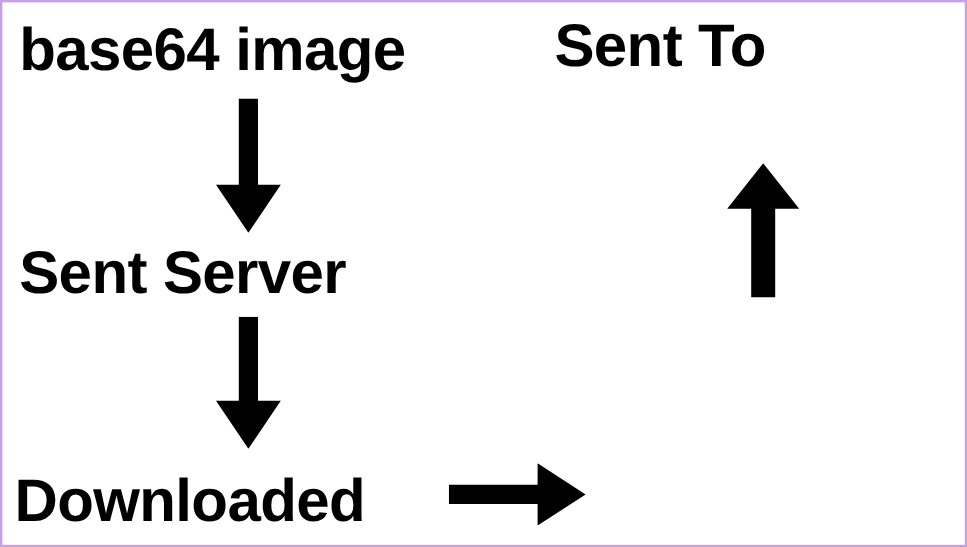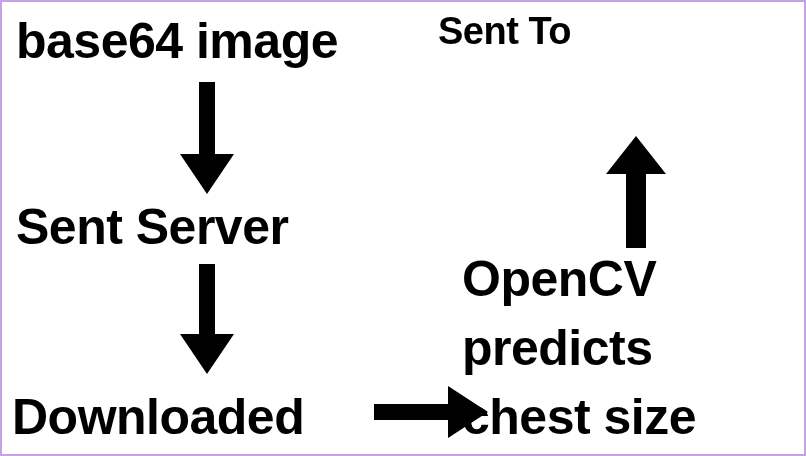--- a/index.html
+++ b/index.html
@@ -43,24 +43,24 @@
     font-size: 50px;
   }
   #node-downloaded {
     left: 10px;
     top: 390px;
     width: 380px;
     font-size: 50px;
   }
   
   #node-sentto {
-    left: 436px;
+    left: 460px;
     top: 8px;
     width: 340px;
-    font-size: 38px;
+    font-size: 50px;
     line-height: 1.14;
   }
   #node-opencv {
     left: 460px;
     top: 243px;
     width: 340px;
     font-size: 50px;
     line-height: 1.38;
   }
   .node-line { display: block; }
@@ -115,19 +115,14 @@
   <div class="node" id="node-sentto">
     <span class="node-line">Sent To</span>
   </div>
 
   <div class="arrow" id="arrow-opencv-to-frontend">
     <svg width="72" height="112" viewBox="0 0 72 112" aria-hidden="true">
       <path d="M36 0 L66 38 H46 V112 H26 V38 H6 Z"></path>
     </svg>
   </div>
 
-  <div class="node" id="node-opencv">
-    <span class="node-line">OpenCV</span>
-    <span class="node-line">predicts</span>
-    <span class="node-line">chest size</span>
-  </div>
 
 </div>
 
 </body></html>

